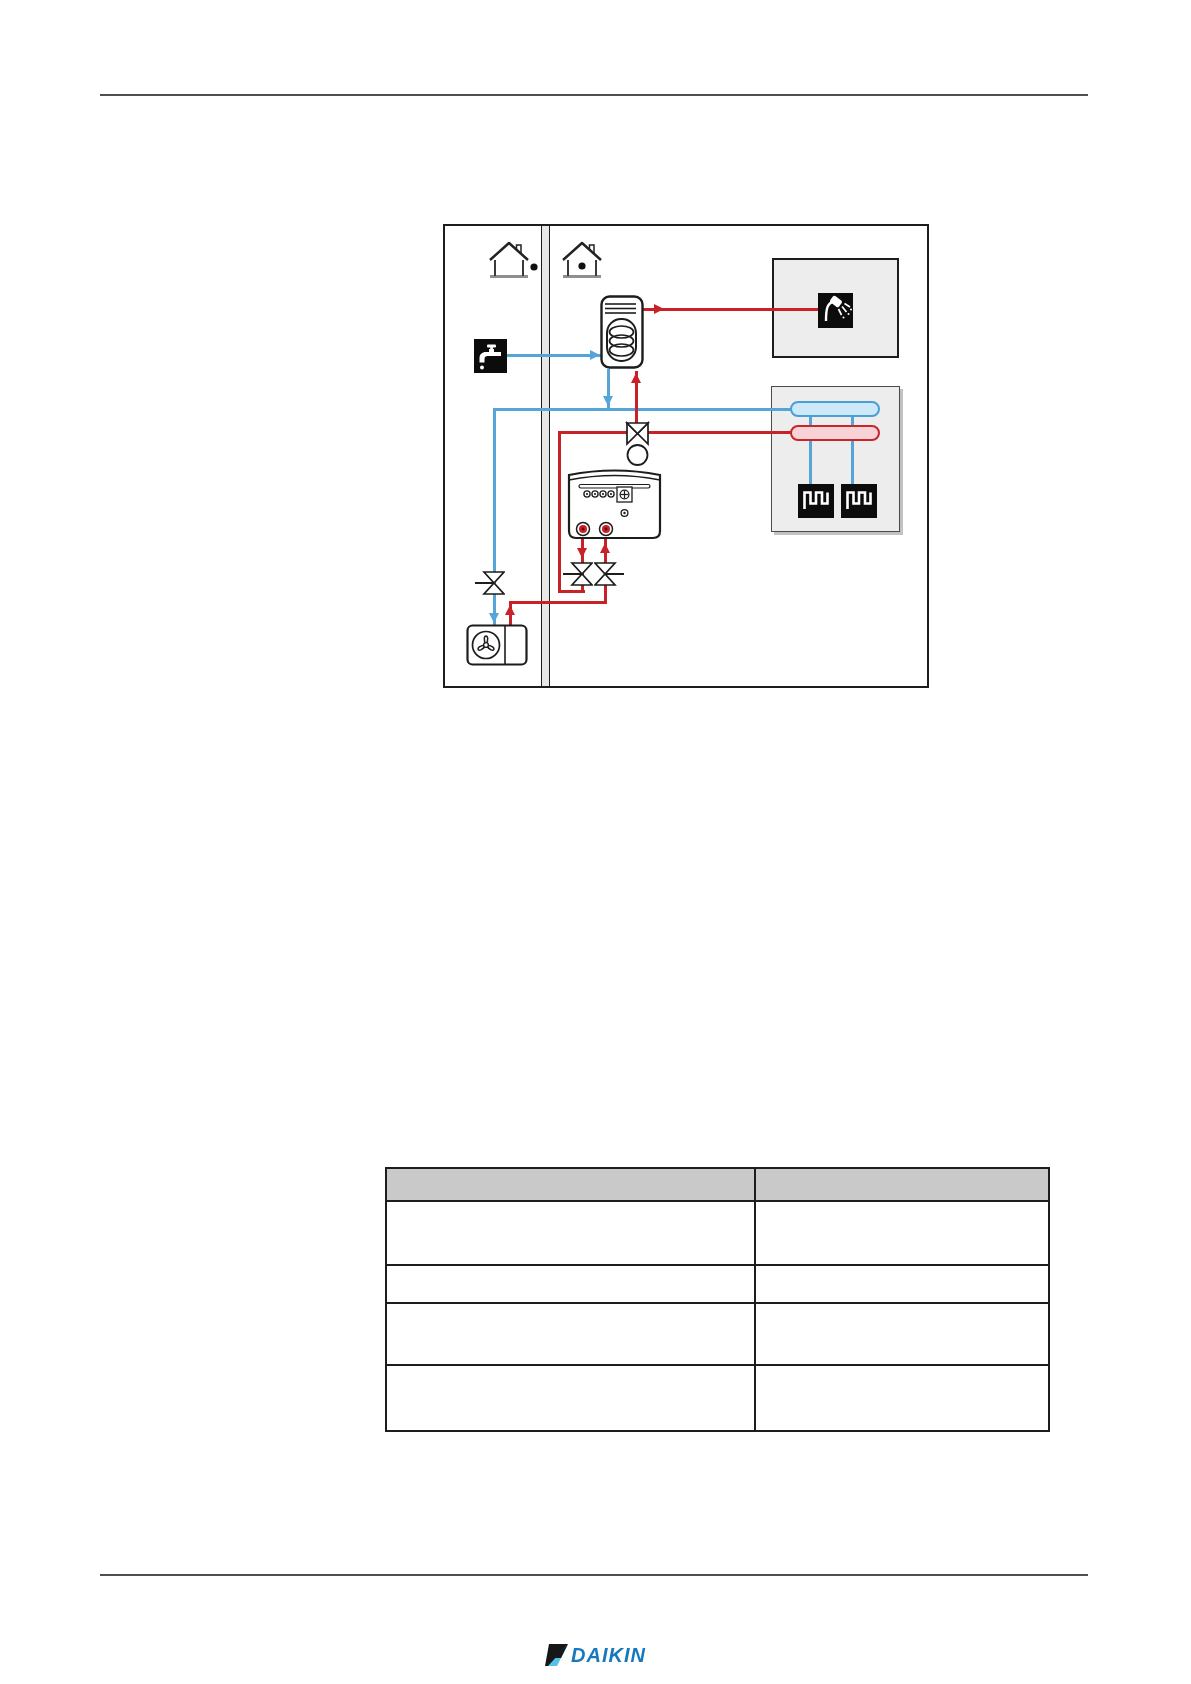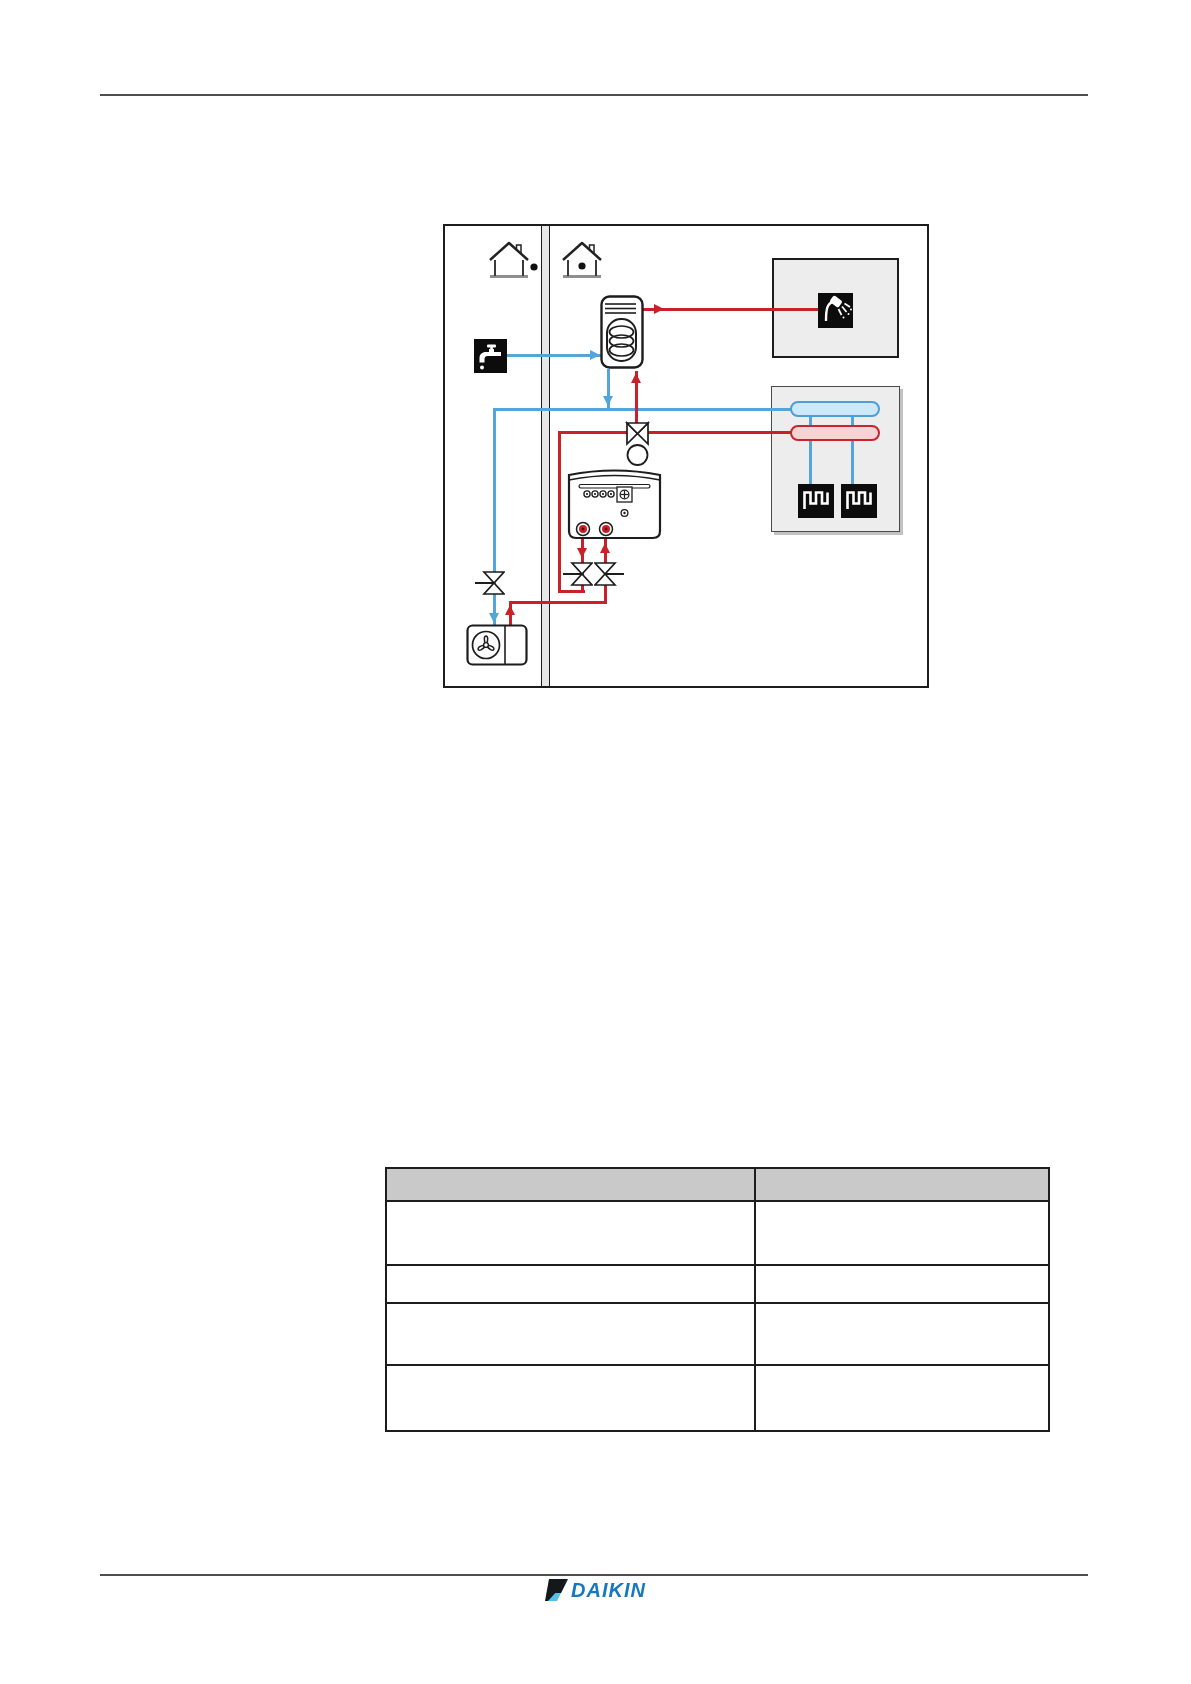--- a/index.html
+++ b/index.html
@@ -42,21 +42,21 @@
   #spec-table td, #spec-table th { border:2px solid #1d1d1d; padding:0; font-size:12px; }
   #spec-table th { background:var(--table-header,#c9c9c9); height:31px; }
   #spec-table .r1 td { height:62px; }
   #spec-table .r2 td { height:36px; }
   #spec-table .r3 td { height:60px; }
   #spec-table .r4 td { height:64px; }
   #spec-table col.c1 { width:369px; }
   #spec-table col.c2 { width:294px; }
 
   
-  #logo { position:absolute; left:0; right:0; top:1579px; display:flex; justify-content:center; align-items:flex-end; gap:3px; }
+  #logo { position:absolute; left:0; right:0; top:1644px; display:flex; justify-content:center; align-items:flex-end; gap:3px; }
   #logo .brand { color:var(--brand-blue,#1878be); font-size:20px; font-weight:bold; font-style:italic; letter-spacing:1px; line-height:22px; }
 </style>
 </head>
 <body>
 
 <div class="page">
 
   <div class="rule" style="top:94px;"></div>
 
   <div id="diagram">

